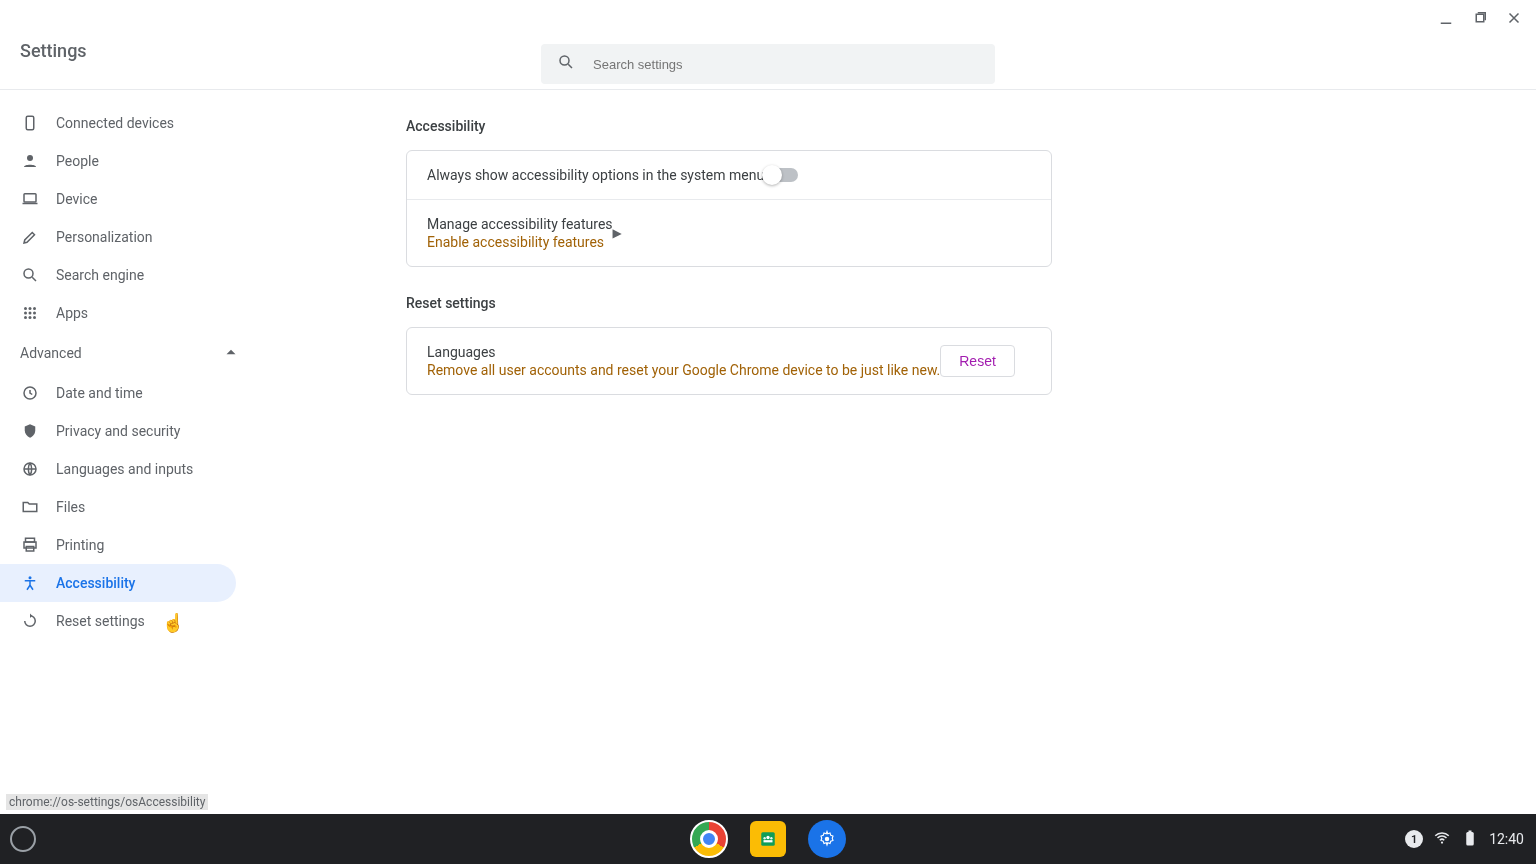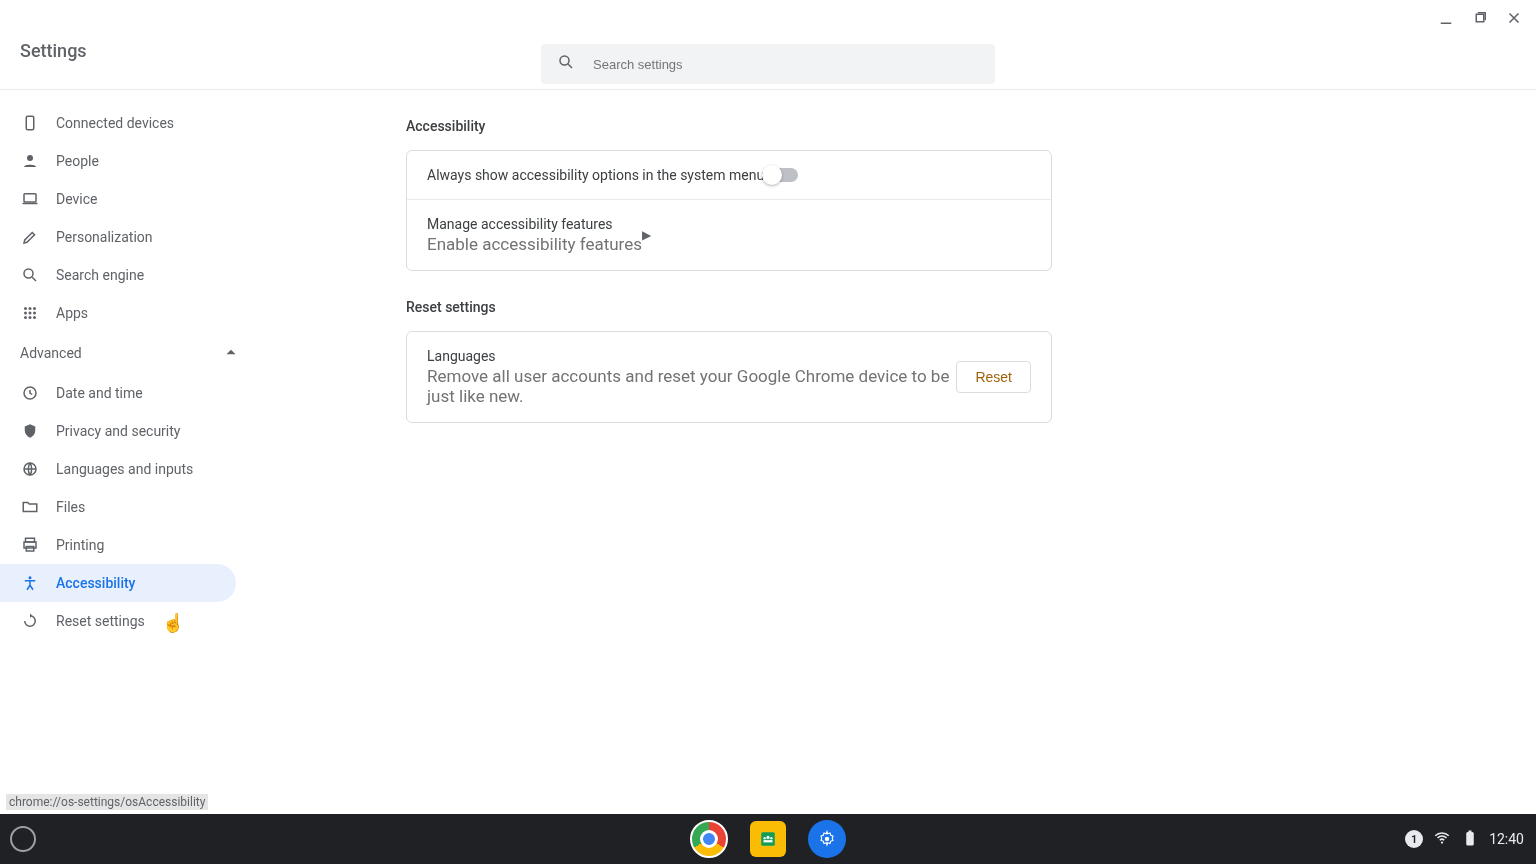--- a/index.html
+++ b/index.html
@@ -29,26 +29,26 @@
 .nav-item.active .nicon { color: #1a73e8; }
 .nav-group { height: 42px; display: flex; align-items: center; justify-content: space-between; padding: 0 18px 0 20px; color: #5f6368; font-size: 14px; cursor: pointer; }
 .about { padding: 20px 0 0 20px; color: #5f6368; font-size: 14px; cursor: pointer; }
 
 
 .section-title { font-size: 14px; color: #3c4043; font-weight: 500; margin-bottom: 16px; margin-left: 0; }
 .card { border: 1px solid #dadce0; border-radius: 6px; margin-bottom: 28px; }
 .row { padding: 16px 20px; display: flex; align-items: center; justify-content: flex-start; }
 .row + .row { border-top: 1px solid #e8eaed; }
 .row .txt .primary { font-size: 14px; color: #3c4043; }
-.row .txt .secondary { font-size: 17px; color: #737373; margin-top: 2px; }
+.row .txt .secondary { font-size: 14px; color: #a16207; margin-top: 2px; }
 
 .toggle { width: 34px; height: 14px; background: #bdc1c6; border-radius: 10px; position: relative; cursor: pointer; }
 .toggle::after { content: ""; position: absolute; left: -2px; top: -3px; width: 20px; height: 20px; background: #fff; border-radius: 50%; box-shadow: 0 1px 3px rgba(0,0,0,.3); }
 
-.reset-btn { border: 1px solid #dadce0; background: #fff; color: #a16207; font-size: 14px; font-weight: 500; padding: 7px 18px; border-radius: 4px; cursor: pointer; }
+.reset-btn { border: 1px solid #dadce0; background: #fff; color: #a21caf; font-size: 14px; font-weight: 500; padding: 7px 18px; border-radius: 4px; cursor: pointer; }
 
 .arrow-right { color: #5f6368; font-size: 12px; }
 
 
 .status-url { position: absolute; left: 6px; bottom: 54px; font-size: 12px; color: #5f6368; background: #e5e5e5; padding: 1px 3px; }
 .shelf { position: absolute; left: 0; right: 0; bottom: 0; height: 50px; background: #202124; display: flex; align-items: center; justify-content: center; }
 .shelf-left { position: absolute; left: 10px; width: 26px; height: 26px; border: 2px solid #9aa0a6; border-radius: 50%; cursor: pointer; }
 .shelf-apps { display: flex; gap: 22px; align-items: center; }
 .shelf-apps .app { width: 38px; height: 38px; border-radius: 50%; display: flex; align-items: center; justify-content: center; cursor: pointer; }
 .app.chrome { background: radial-gradient(circle at center, #fff 0 28%, transparent 28%), conic-gradient(#ea4335 0 120deg, #fbbc05 120deg 240deg, #34a853 240deg 360deg); border: 2px solid #fff; }

